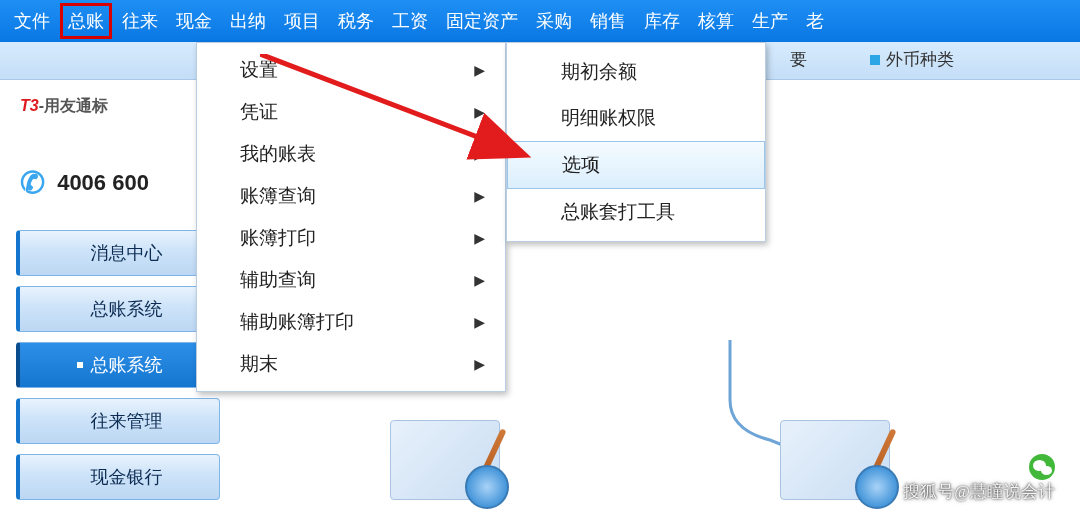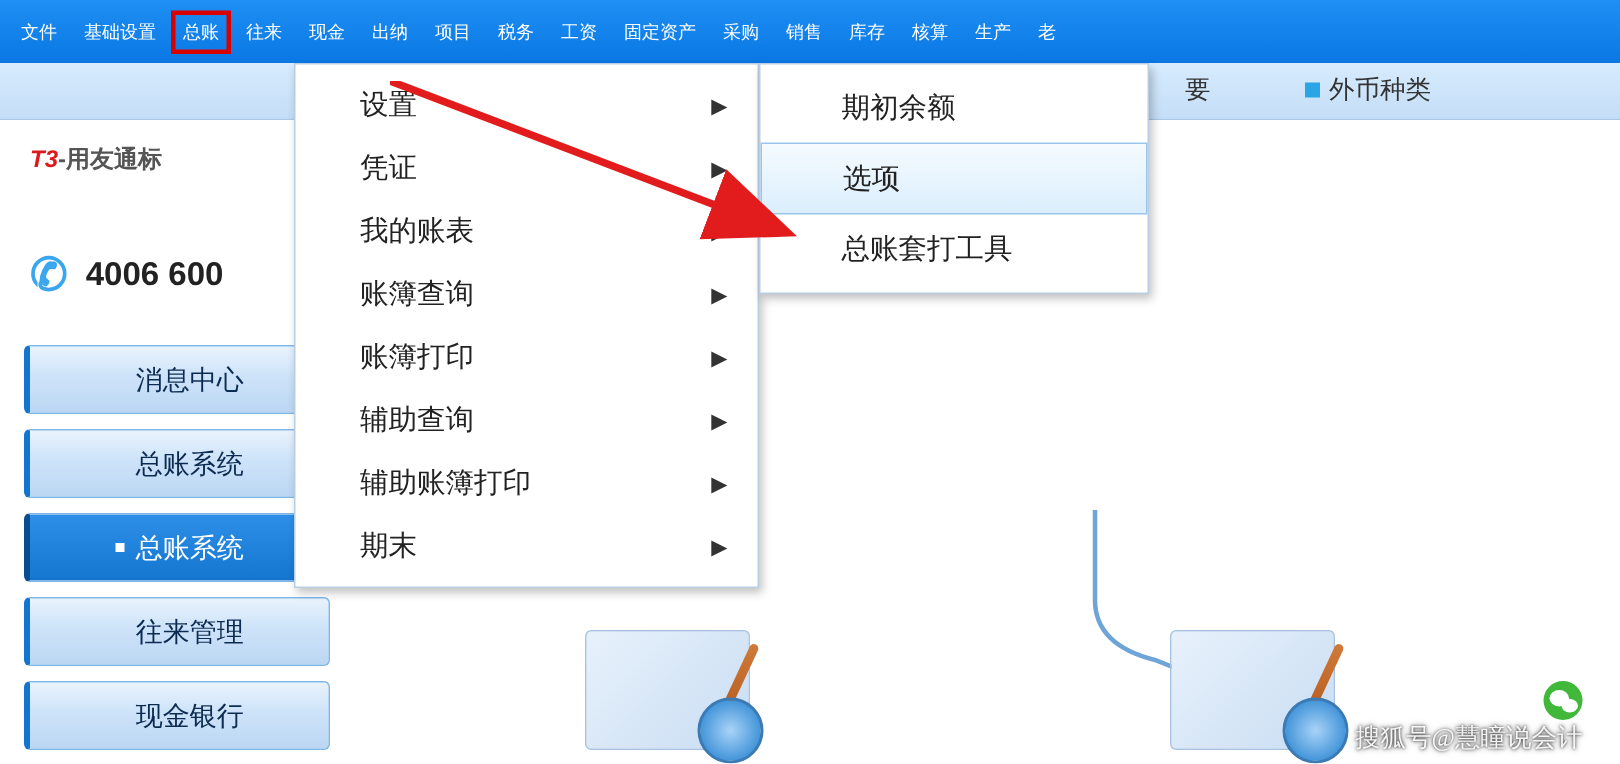--- a/index.html
+++ b/index.html
@@ -8,21 +8,21 @@
     .menubar {
       height: 42px;
       background: linear-gradient(to bottom, #1e8ff4 0%, #0a77e3 100%);
       display: flex;
       align-items: center;
       padding: 0 8px;
       gap: 6px;
     }
     .menu-item {
       color: #fff;
-      font-size: 12px;
+      font-size: 18px;
       padding: 4px 6px;
       cursor: pointer;
       white-space: nowrap;
     }
     .menu-item.highlighted {
       outline: 3px solid #d90000;
       outline-offset: -1px;
     }
 
     .toolbar-row {
@@ -181,21 +181,20 @@
       content: ""; position: absolute; background: #fff; border-radius: 50%;
     }
     .wechat-icon::before { width: 13px; height: 11px; left: 4px; top: 6px; }
     .wechat-icon::after  { width: 11px; height: 9px;  left: 12px; top: 12px; }
   </style>
 </head>
 <body>
 
 <div class="menubar">
   <span class="menu-item">文件</span>
-  <span class="menu-item">基础设置</span>
   <span class="menu-item highlighted">总账</span>
   <span class="menu-item">往来</span>
   <span class="menu-item">现金</span>
   <span class="menu-item">出纳</span>
   <span class="menu-item">项目</span>
   <span class="menu-item">税务</span>
   <span class="menu-item">工资</span>
   <span class="menu-item">固定资产</span>
   <span class="menu-item">采购</span>
   <span class="menu-item">销售</span>
@@ -278,20 +277,23 @@
   <div class="dd-item">
       <span>期末</span>
       <span class="dd-arrow">▶</span>
     </div>
 </div>
 
 <div class="dropdown2">
   <div class="dd-item">
       <span>期初余额</span>
     </div>
+  <div class="dd-item">
+      <span>明细账权限</span>
+    </div>
   <div class="dd-item hover">
       <span>选项</span>
     </div>
   <div class="dd-item">
       <span>总账套打工具</span>
     </div>
 </div>
 
 <svg class="red-arrow" width="300" height="120">
   <defs>

